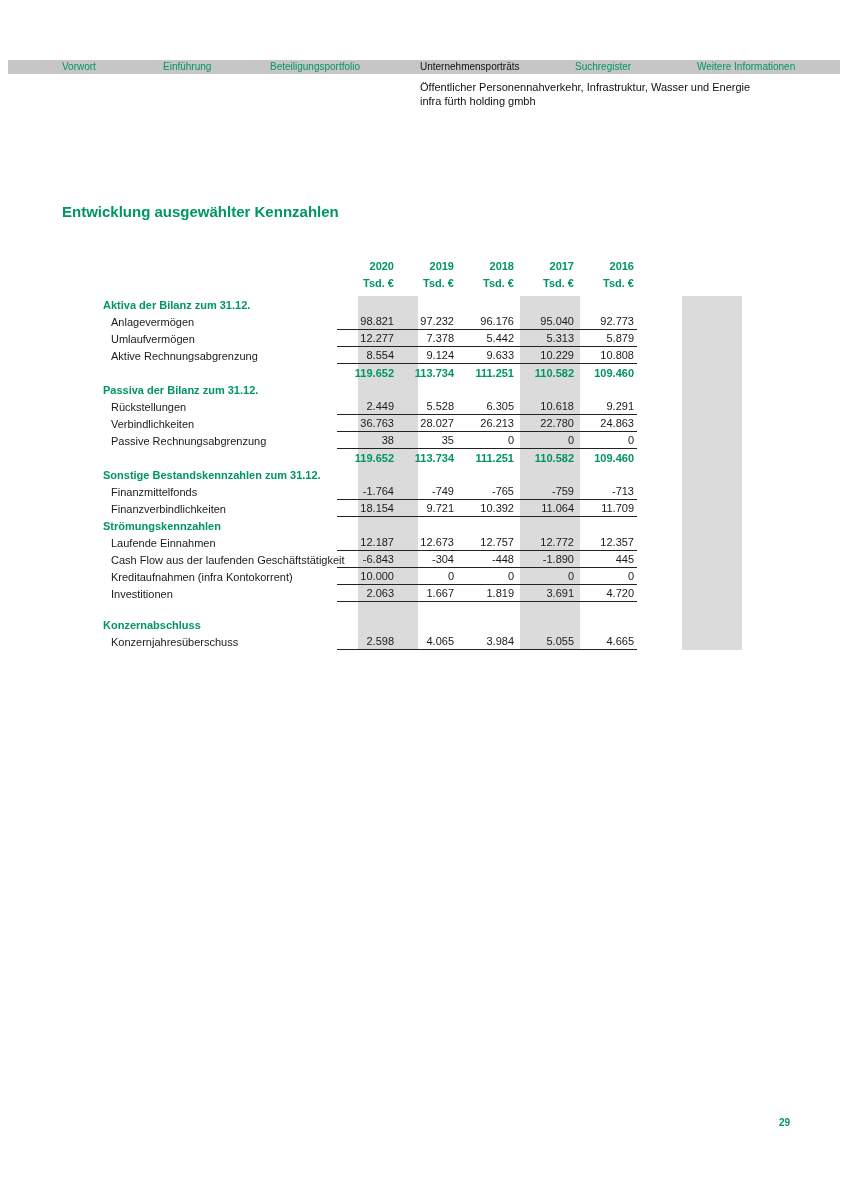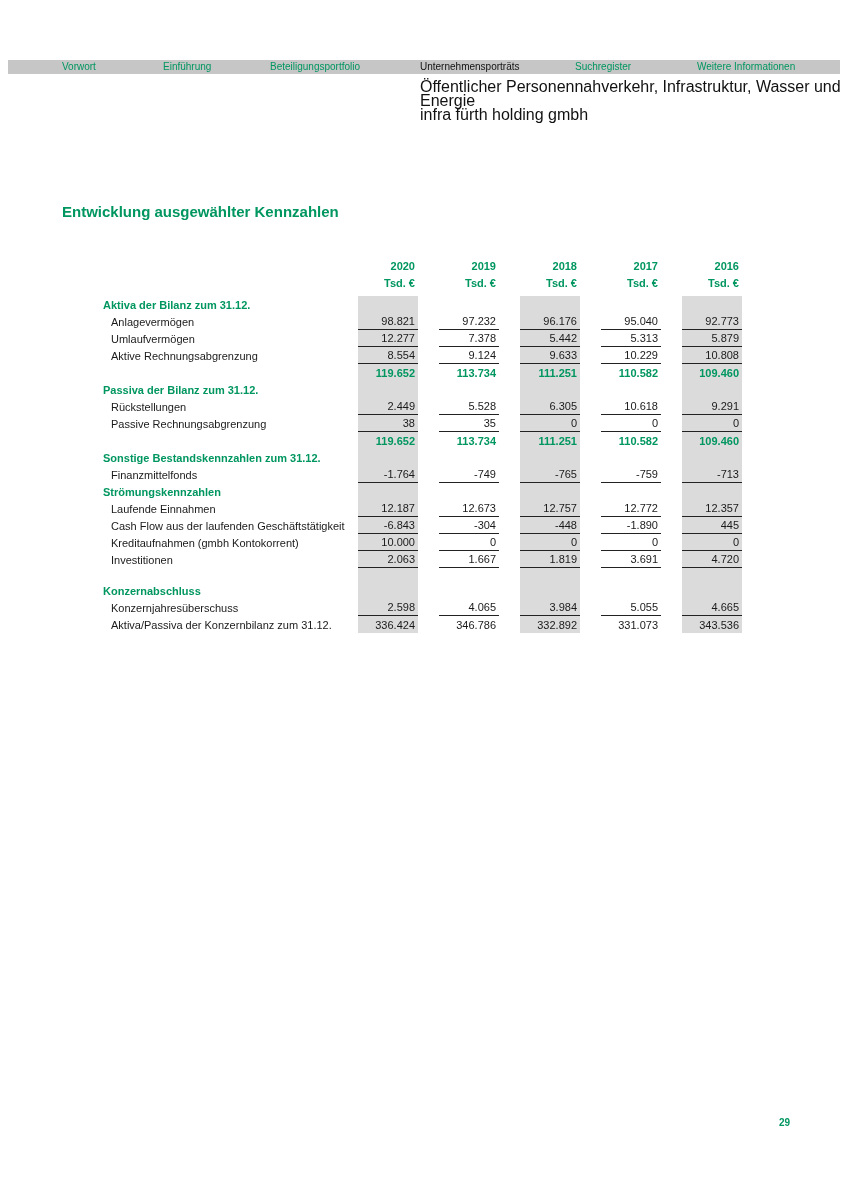--- a/index.html
+++ b/index.html
@@ -11,28 +11,28 @@
   *{box-sizing:border-box;margin:0;padding:0;}
   body{background:#fff;font-family:"Liberation Sans", sans-serif;color:var(--ink);}
   .page{position:relative;width:848px;height:1200px;background:#fff;overflow:hidden;}
 
   
   .navbar{position:absolute;left:8px;right:8px;top:60px;height:14px;background:var(--navgray);padding-left:15px;}
   .nav-item{position:absolute;top:0;line-height:14px;font-size:10px;color:var(--green);white-space:nowrap;cursor:pointer;}
   .nav-item.active{color:#111;}
 
   
-  .header-block{position:absolute;left:420px;top:80px;font-size:16px;line-height:14px;color:#111;}
+  .header-block{position:absolute;left:420px;top:80px;font-size:11px;line-height:14px;color:#111;}
 
   
   .title{position:absolute;left:62px;top:203px;font-size:15px;font-weight:bold;color:var(--green);white-space:nowrap;}
 
   
   .ktable{position:absolute;left:103px;top:257px;width:639px;font-size:11px;}
-  .trow{display:grid;grid-template-columns:234px repeat(5,60px);column-gap:21px;height:17px;line-height:16px;align-items:end;}
+  .trow{display:grid;grid-template-columns:234px repeat(5,60px);height:17px;line-height:16px;align-items:end;}
   .lbl{white-space:nowrap;padding-left:8px;}
   .val{text-align:right;padding-right:3px;}
   .thead{margin-bottom:5px;}
   .hval{color:var(--green);font-weight:bold;}
   .tbody{position:relative;}
   .band{position:absolute;top:0;bottom:0;width:60px;background:var(--band);}
   .band-1{left:255px;}
   .band-2{left:417px;}
   .band-3{left:579px;}
   .sections{position:relative;}
@@ -133,20 +133,28 @@
             </div>
             <div class="trow data">
               <div class="lbl">Rückstellungen</div>
               <div class="val">2.449</div>
               <div class="val">5.528</div>
               <div class="val">6.305</div>
               <div class="val">10.618</div>
               <div class="val">9.291</div>
             </div>
             <div class="trow data">
+              <div class="lbl">Verbindlichkeiten</div>
+              <div class="val">36.763</div>
+              <div class="val">28.027</div>
+              <div class="val">26.213</div>
+              <div class="val">22.780</div>
+              <div class="val">24.863</div>
+            </div>
+            <div class="trow data">
               <div class="lbl">Passive Rechnungsabgrenzung</div>
               <div class="val">38</div>
               <div class="val">35</div>
               <div class="val">0</div>
               <div class="val">0</div>
               <div class="val">0</div>
             </div>
             <div class="trow total">
               <div class="lbl"></div>
               <div class="val">119.652</div>
@@ -161,20 +169,28 @@
               <div class="lbl">Sonstige Bestandskennzahlen zum 31.12.</div>
             </div>
             <div class="trow data">
               <div class="lbl">Finanzmittelfonds</div>
               <div class="val">-1.764</div>
               <div class="val">-749</div>
               <div class="val">-765</div>
               <div class="val">-759</div>
               <div class="val">-713</div>
             </div>
+            <div class="trow data">
+              <div class="lbl">Finanzverbindlichkeiten</div>
+              <div class="val">18.154</div>
+              <div class="val">9.721</div>
+              <div class="val">10.392</div>
+              <div class="val">11.064</div>
+              <div class="val">11.709</div>
+            </div>
           </div>
           <div class="section section-stroemung">
             <div class="trow sec-h">
               <div class="lbl">Strömungskennzahlen</div>
             </div>
             <div class="trow data">
               <div class="lbl">Laufende Einnahmen</div>
               <div class="val">12.187</div>
               <div class="val">12.673</div>
               <div class="val">12.757</div>
@@ -183,21 +199,21 @@
             </div>
             <div class="trow data">
               <div class="lbl">Cash Flow aus der laufenden Geschäftstätigkeit</div>
               <div class="val">-6.843</div>
               <div class="val">-304</div>
               <div class="val">-448</div>
               <div class="val">-1.890</div>
               <div class="val">445</div>
             </div>
             <div class="trow data">
-              <div class="lbl">Kreditaufnahmen (gmbh Kontokorrent)</div>
+              <div class="lbl">Kreditaufnahmen (infra Kontokorrent)</div>
               <div class="val">10.000</div>
               <div class="val">0</div>
               <div class="val">0</div>
               <div class="val">0</div>
               <div class="val">0</div>
             </div>
             <div class="trow data">
               <div class="lbl">Investitionen</div>
               <div class="val">2.063</div>
               <div class="val">1.667</div>
@@ -211,28 +227,20 @@
               <div class="lbl">Konzernabschluss</div>
             </div>
             <div class="trow data">
               <div class="lbl">Konzernjahresüberschuss</div>
               <div class="val">2.598</div>
               <div class="val">4.065</div>
               <div class="val">3.984</div>
               <div class="val">5.055</div>
               <div class="val">4.665</div>
             </div>
-            <div class="trow plain">
-              <div class="lbl">Aktiva/Passiva der Konzernbilanz zum 31.12.</div>
-              <div class="val">336.424</div>
-              <div class="val">346.786</div>
-              <div class="val">332.892</div>
-              <div class="val">331.073</div>
-              <div class="val">343.536</div>
-            </div>
           </div>
         </div>
     </div>
   </div>
 
   <div class="pagenum">29</div>
 
 </div>
 
 </body></html>

